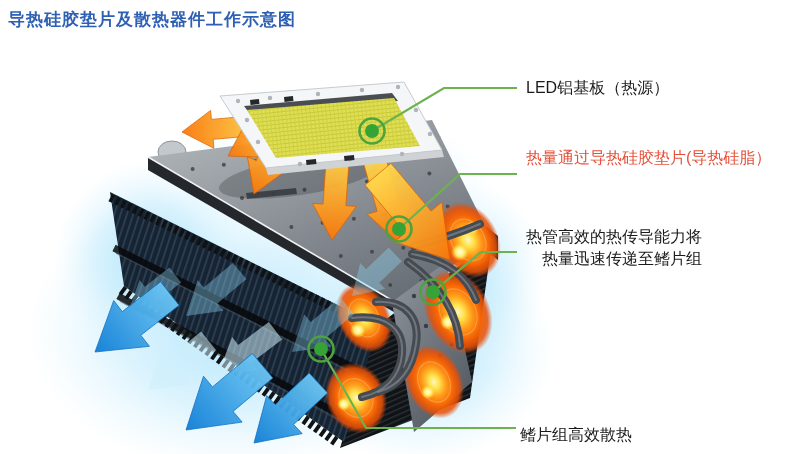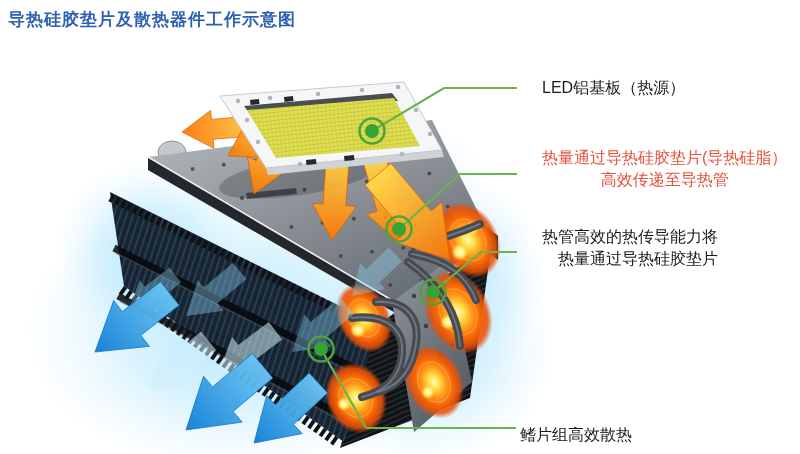--- a/index.html
+++ b/index.html
@@ -1,21 +1,21 @@
 <!DOCTYPE html>
 <html><head>
 <meta charset="utf-8">
 <style>
   html,body{margin:0;padding:0;background:#fff;}
   .stage{position:relative;width:793px;height:454px;background:#ffffff;overflow:hidden;
          font-family:"Liberation Sans","DejaVu Sans",sans-serif;}
   .art{position:absolute;left:0;top:0;width:800px;height:454px;}
   .title{position:absolute;left:8px;top:8px;font-size:17px;font-weight:bold;color:#2d5fb3;
          letter-spacing:1px;white-space:nowrap;}
-  .label{position:absolute;left:542px;font-size:16px;color:#1a1a1a;line-height:22px;white-space:nowrap;}
+  .label{position:absolute;left:526px;font-size:16px;color:#1a1a1a;line-height:22px;white-space:nowrap;}
   .label div{white-space:nowrap;}
   #label-led{top:77px;}
   #label-pad{top:147px;color:#e4503a;text-align:center;}
   #label-pipes{top:226px;text-align:right;}
   #label-fins{top:424px;left:520px;}
 </style>
 </head>
 <body>
 
 <div class="stage">
@@ -407,23 +407,22 @@
   </g>
 </svg>
 
 <div class="title">导热硅胶垫片及散热器件工作示意图</div>
 
 <div class="label" id="label-led">
   <div>LED铝基板（热源）</div>
 </div>
 <div class="label" id="label-pad">
   <div>热量通过导热硅胶垫片(导热硅脂）</div>
-  <div>高效传递至导热管</div>
 </div>
 <div class="label" id="label-pipes">
   <div>热管高效的热传导能力将</div>
-  <div>热量通过导热硅胶垫片</div>
+  <div>热量迅速传递至鳍片组</div>
 </div>
 <div class="label" id="label-fins">
   <div>鳍片组高效散热</div>
 </div>
 
 </div>
 
 </body></html>

